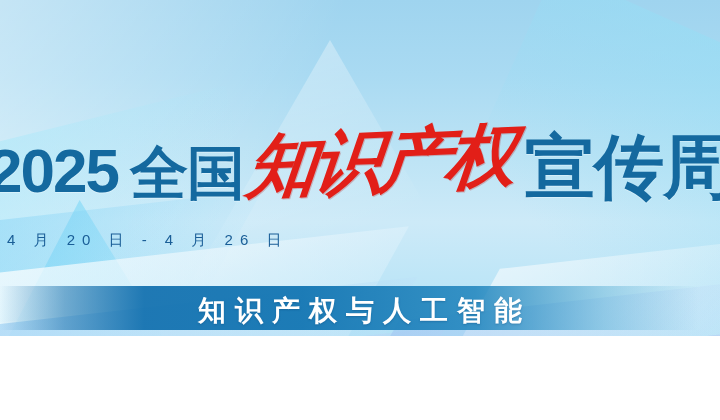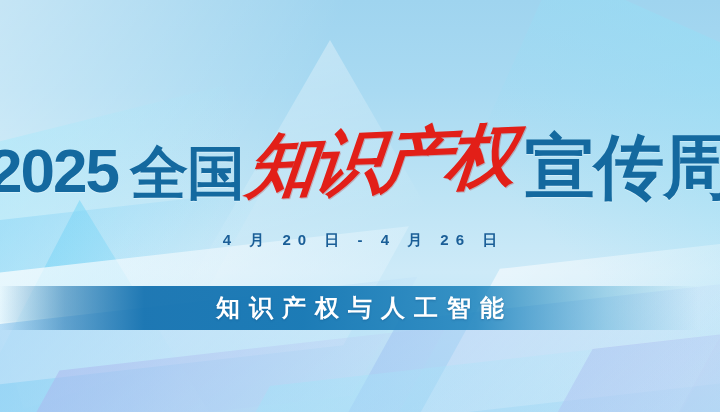--- a/index.html
+++ b/index.html
@@ -1,21 +1,21 @@
 <!DOCTYPE html>
 <html lang="zh"><head>
 <meta charset="utf-8">
 <style>
   html,body{margin:0;padding:0;}
   body{
     width:720px;height:420px;overflow:hidden;
     font-family:"Liberation Sans","DejaVu Sans",sans-serif;
   }
   #poster{
-    position:relative;width:720px;height:412px;overflow:hidden;
+    position:relative;width:720px;height:336px;overflow:hidden;
     background:linear-gradient(180deg,#9fd4ef 0%,#a9daf2 22%,#bee4f5 48%,#cdeaf8 66%,#bfe6f7 82%,#b3e2f6 100%);
   }
 
   
   .deco{position:absolute;pointer-events:none;}
 
   .d-topglow{
     left:-60px;top:-120px;width:520px;height:460px;
     background:linear-gradient(135deg,rgba(255,255,255,.55),rgba(255,255,255,0) 62%);
     transform:rotate(-18deg);
@@ -91,44 +91,44 @@
     margin:0 2px 6px 4px;
     transform:skewX(-8deg) rotate(-2.5deg);
     display:inline-block;
     text-shadow:1px 1px 0 rgba(180,20,15,.25);
   }
   #title-week{font-size:70px;margin-left:11px;}
 
   
   #date-line{
     position:absolute;left:0;right:0;top:231px;
-    text-align:center;
+    text-align:left;
     color:#1a5e97;
-    font-size:15px;font-weight:bold;
+    font-size:15px;font-weight:normal;
     letter-spacing:7px;
     text-indent:7px;
   }
 
   
   #subtitle-band{
     position:absolute;left:0;top:286px;width:720px;height:44px;
     background:linear-gradient(90deg,
       rgba(26,110,170,0) 0%,
       rgba(26,112,172,.55) 9%,
       rgba(21,114,176,.95) 20%,
       rgba(23,120,180,.97) 42%,
       rgba(34,134,190,.88) 66%,
       rgba(80,170,210,.45) 84%,
       rgba(140,205,232,0) 97%);
   }
   #subtitle-text{
     position:absolute;left:0;right:0;top:292px;
     text-align:center;
     color:#ffffff;
-    font-size:24px;font-weight:bold;
+    font-size:28px;font-weight:bold;
     letter-spacing:9px;
     text-indent:9px;
     text-shadow:0 1px 2px rgba(10,70,120,.35);
   }
 </style>
 </head>
 <body>
 
 <div id="poster">
 

